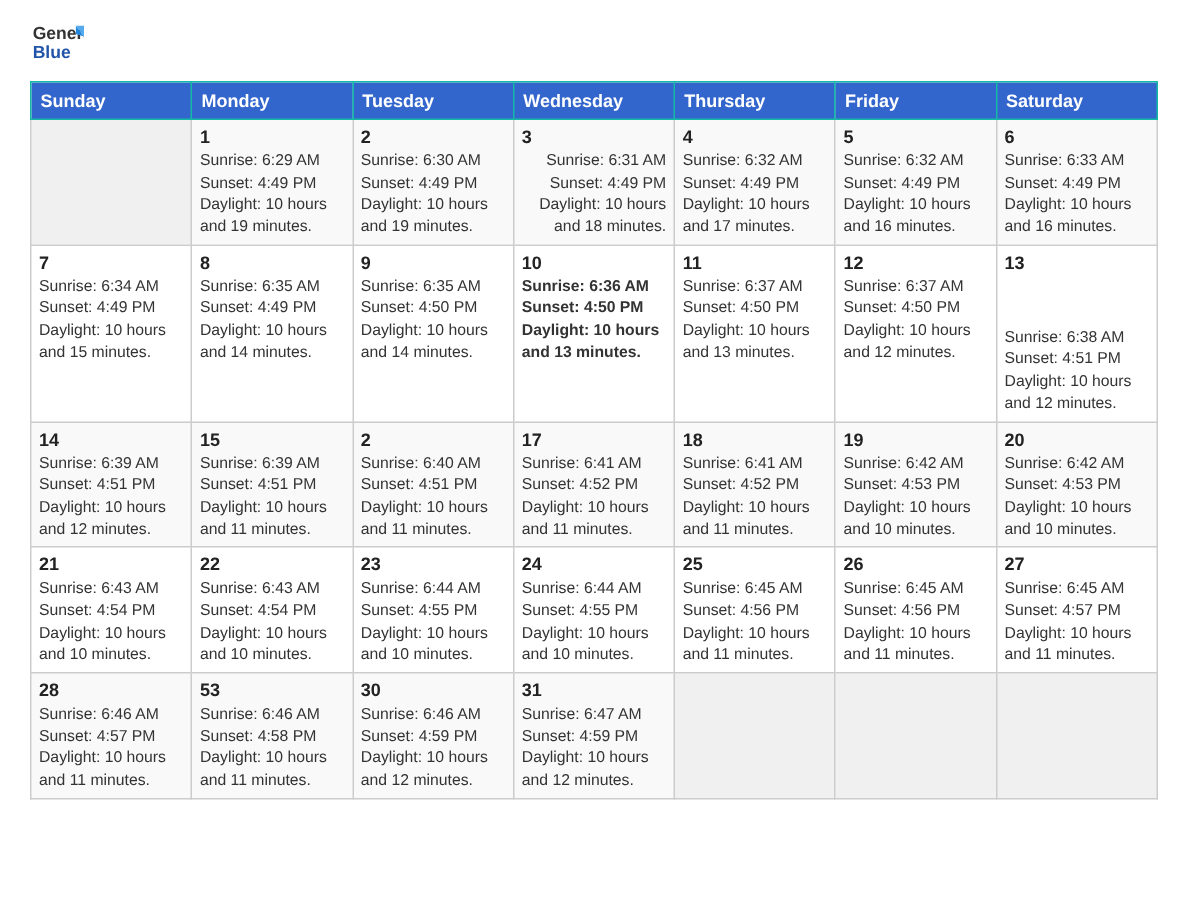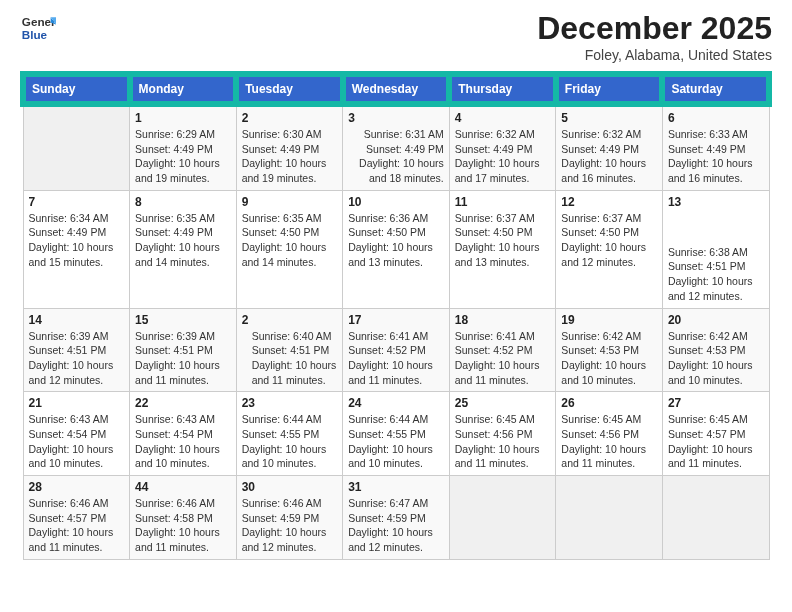--- a/index.html
+++ b/index.html
@@ -48,21 +48,21 @@
       border-collapse: collapse;
       font-size: 11px;
     }
     .calendar thead tr th {
       background: #3366cc;
       color: #fff;
       text-align: left;
       padding: 5px 6px;
       font-size: 12px;
       font-weight: bold;
-      border: 6px solid #14b8a6;
+      border: 1px solid #14b8a6;
     }
     .calendar tbody tr td {
       border: 1px solid #ccc;
       vertical-align: top;
       padding: 4px 5px;
       width: calc(100% / 7);
       min-height: 75px;
       background: #fff;
     }
     .calendar tbody tr:nth-child(odd) td {
@@ -91,24 +91,20 @@
 <div class="page">
 
   <div class="header">
     <div class="logo">
       <svg class="logo-icon" viewBox="0 0 40 40">
         <text x="2" y="18" font-size="13" font-weight="bold" fill="#333" font-family="Arial">General</text>
         <text x="2" y="32" font-size="13" font-weight="bold" fill="#2255aa" font-family="Arial">Blue</text>
         <polygon points="34,8 40,16 34,14" fill="#2288dd"></polygon>
         <polygon points="34,8 40,8 40,16" fill="#55aaee"></polygon>
       </svg>
-    </div>
-    <div class="title-block">
-      <div class="main-title">December 2025</div>
-      <div class="subtitle">Foley, Alabama, United States</div>
     </div>
   </div>
 
   <table class="calendar">
     <thead>
       <tr>
         <th>Sunday</th>
         <th>Monday</th>
         <th>Tuesday</th>
         <th>Wednesday</th>
@@ -180,21 +176,21 @@
           </td>
           <td>
             <div class="day-number">9</div>
             <div class="day-info" style="white-space: pre-line;">Sunrise: 6:35 AM
 Sunset: 4:50 PM
 Daylight: 10 hours
 and 14 minutes.</div>
           </td>
           <td>
             <div class="day-number">10</div>
-            <div class="day-info" style="white-space: pre-line;">Sunrise: 6:36 AM
+            <div class="day-info" style="white-space: pre-line; font-weight: bold;">Sunrise: 6:36 AM
 Sunset: 4:50 PM
 Daylight: 10 hours
 and 13 minutes.</div>
           </td>
           <td>
             <div class="day-number">11</div>
             <div class="day-info" style="white-space: pre-line;">Sunrise: 6:37 AM
 Sunset: 4:50 PM
 Daylight: 10 hours
 and 13 minutes.</div>
@@ -224,21 +220,21 @@
           </td>
           <td>
             <div class="day-number">15</div>
             <div class="day-info" style="white-space: pre-line;">Sunrise: 6:39 AM
 Sunset: 4:51 PM
 Daylight: 10 hours
 and 11 minutes.</div>
           </td>
           <td>
             <div class="day-number">2</div>
-            <div class="day-info" style="white-space: pre-line; margin-left: 10px;">Sunrise: 6:40 AM
+            <div class="day-info" style="white-space: pre-line;">Sunrise: 6:40 AM
 Sunset: 4:51 PM
 Daylight: 10 hours
 and 11 minutes.</div>
           </td>
           <td>
             <div class="day-number">17</div>
             <div class="day-info" style="white-space: pre-line;">Sunrise: 6:41 AM
 Sunset: 4:52 PM
 Daylight: 10 hours
 and 11 minutes.</div>
@@ -318,21 +314,21 @@
         </tr>
         <tr>
           <td>
             <div class="day-number">28</div>
             <div class="day-info" style="white-space: pre-line;">Sunrise: 6:46 AM
 Sunset: 4:57 PM
 Daylight: 10 hours
 and 11 minutes.</div>
           </td>
           <td>
-            <div class="day-number">44</div>
+            <div class="day-number">53</div>
             <div class="day-info" style="white-space: pre-line;">Sunrise: 6:46 AM
 Sunset: 4:58 PM
 Daylight: 10 hours
 and 11 minutes.</div>
           </td>
           <td>
             <div class="day-number">30</div>
             <div class="day-info" style="white-space: pre-line;">Sunrise: 6:46 AM
 Sunset: 4:59 PM
 Daylight: 10 hours

